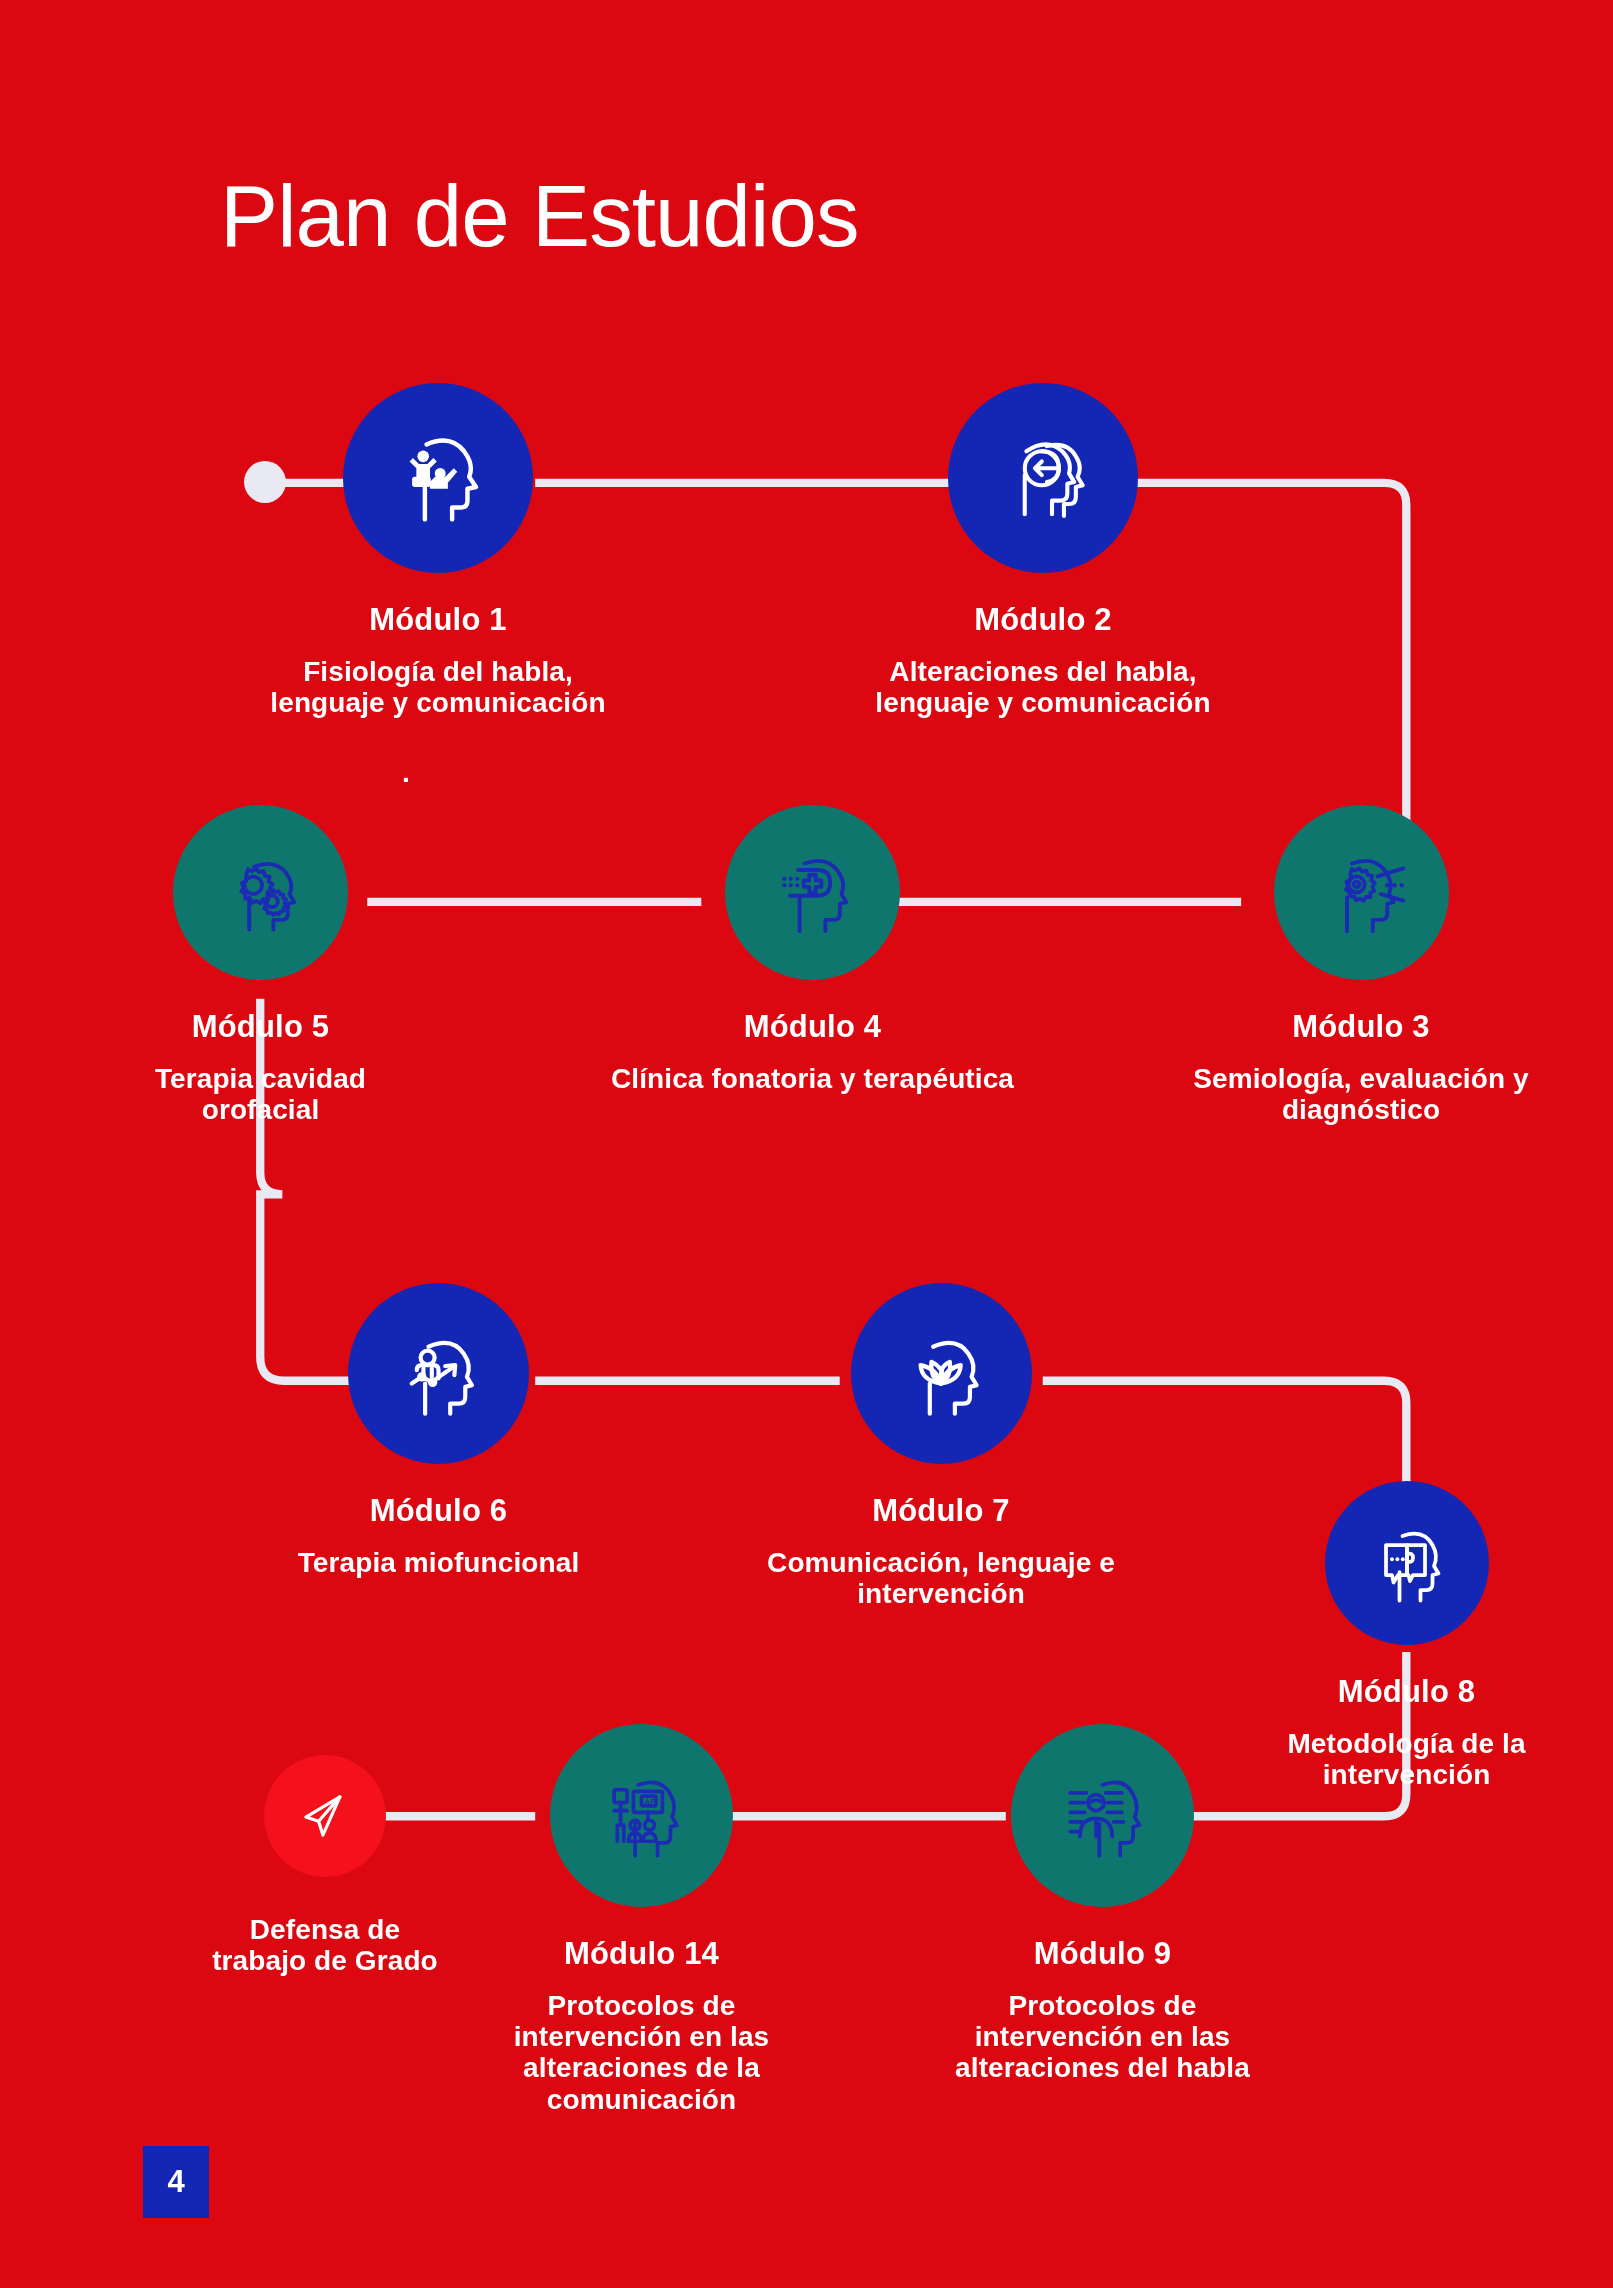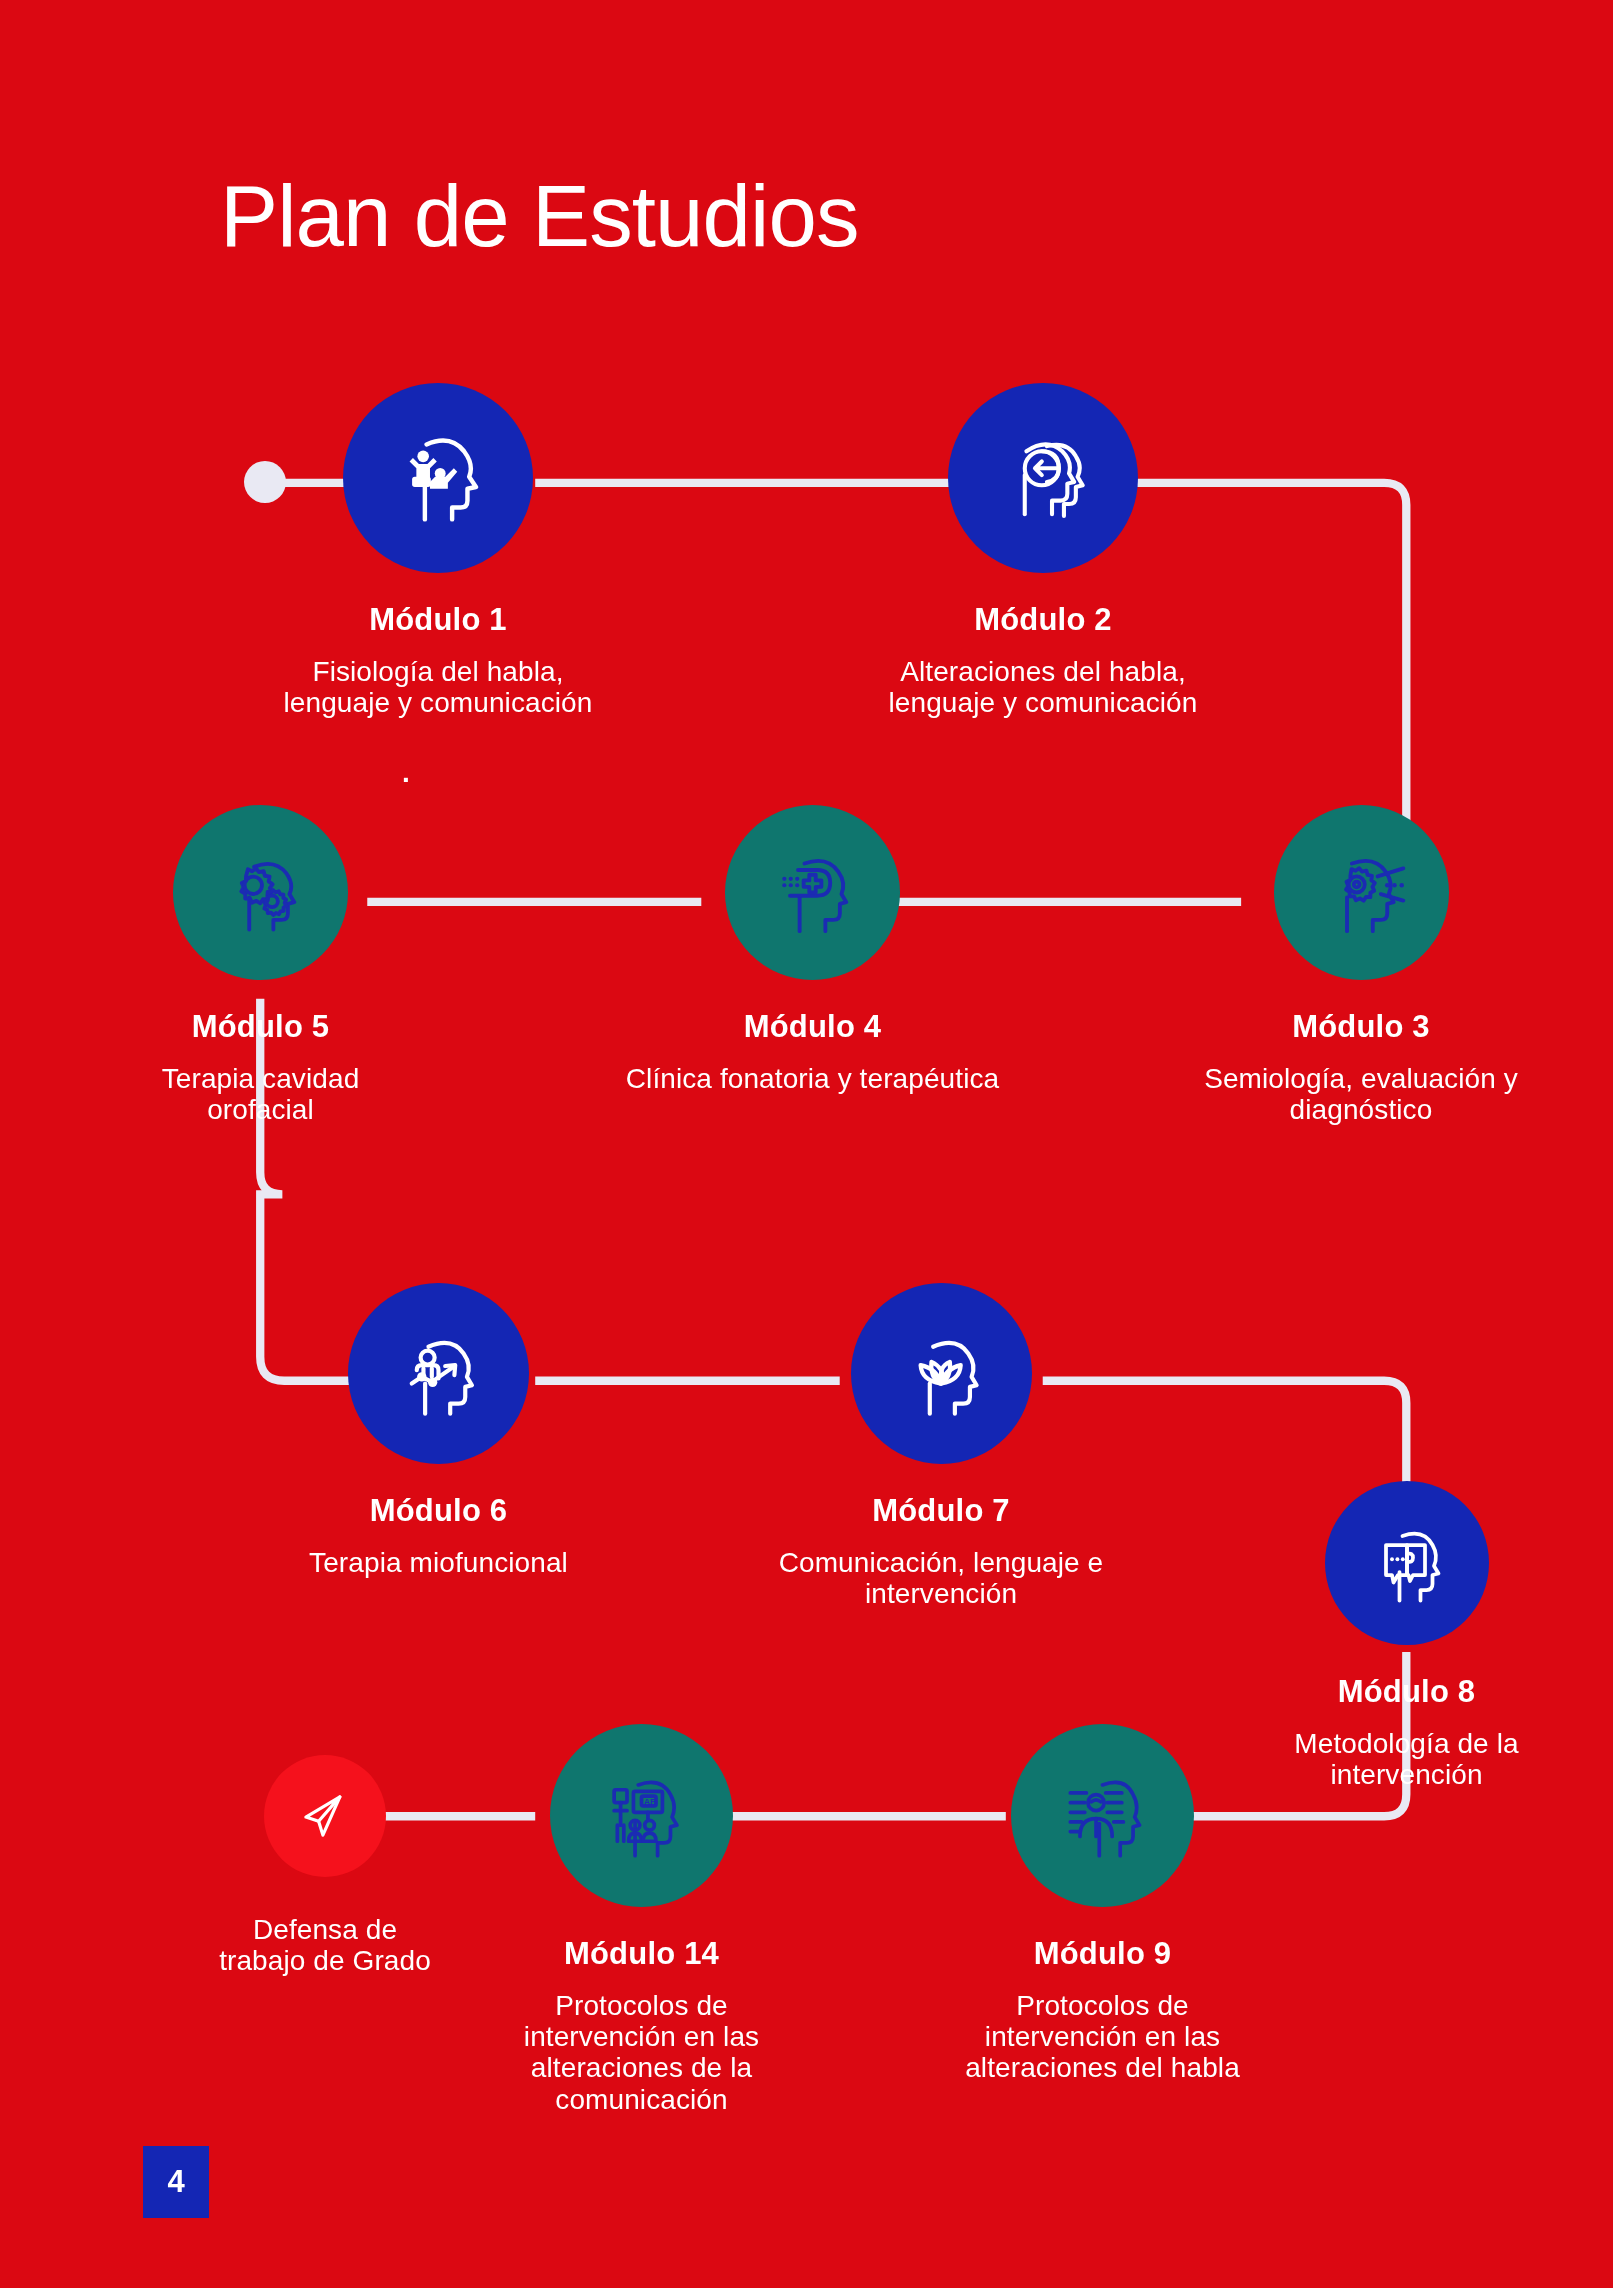--- a/index.html
+++ b/index.html
@@ -58,21 +58,21 @@
     margin-top: 13px;
     line-height: 1.12;
     white-space: pre-line;
   }
   .mod-title {
     font-weight: 700;
     font-size: 31px;
     letter-spacing: 0.2px;
   }
   .mod-desc {
-    font-weight: 400;
+    font-weight: 700;
     font-size: 28px;
     letter-spacing: 0.1px;
     margin-top: 1.8px;
   }
 
   
   #start-dot {
     position: absolute;
     width: 42px; height: 42px;
     border-radius: 50%;

